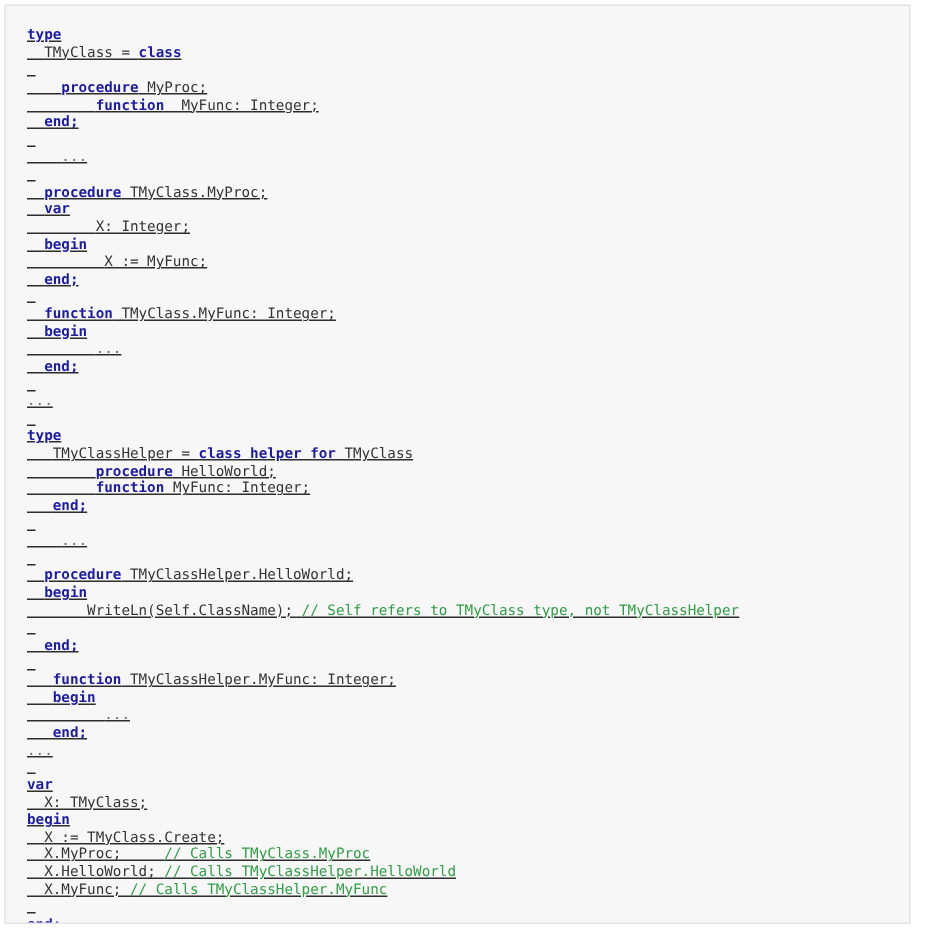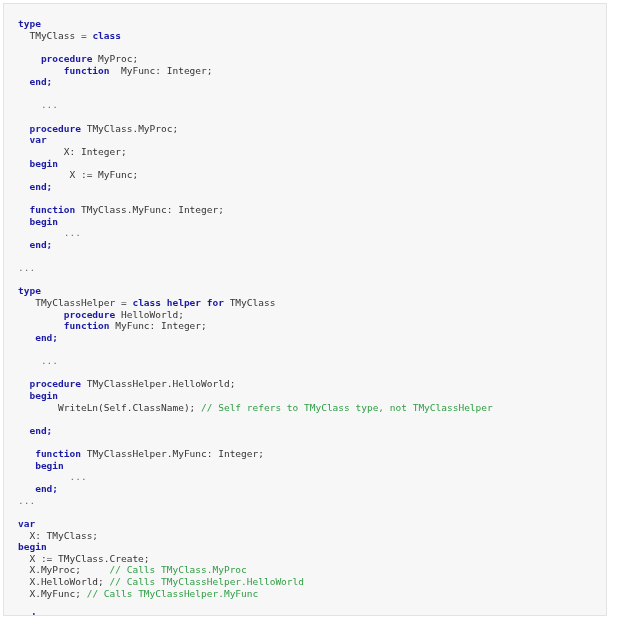--- a/index.html
+++ b/index.html
@@ -34,20 +34,21 @@
     font-size: 9.5px;
     line-height: 11.63px;
     color: #2d2d2d;
     white-space: pre;
     tab-size: 4;
   }
   .ln {
     display: block;
     min-height: 11.63px;
     white-space: pre;
+    text-decoration: underline;
   }
   .kw   { color: #1a1aa6; font-weight: bold; }
   .id   { color: #333333; }
   .cmt  { color: #2f9e44; }
   .pun  { color: #333333; }
   .dots { color: #6d6d6d; }
 </style>
 </head>
 <body style="background: rgb(255, 255, 255);">
 

